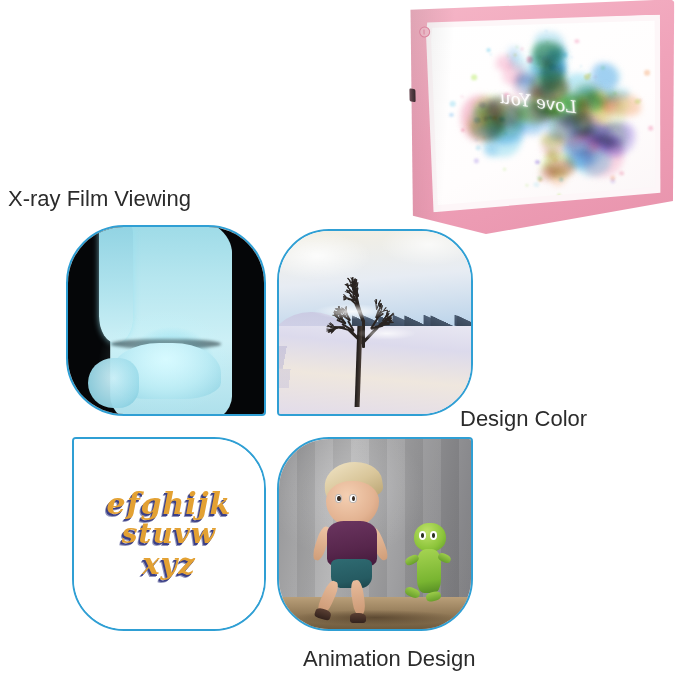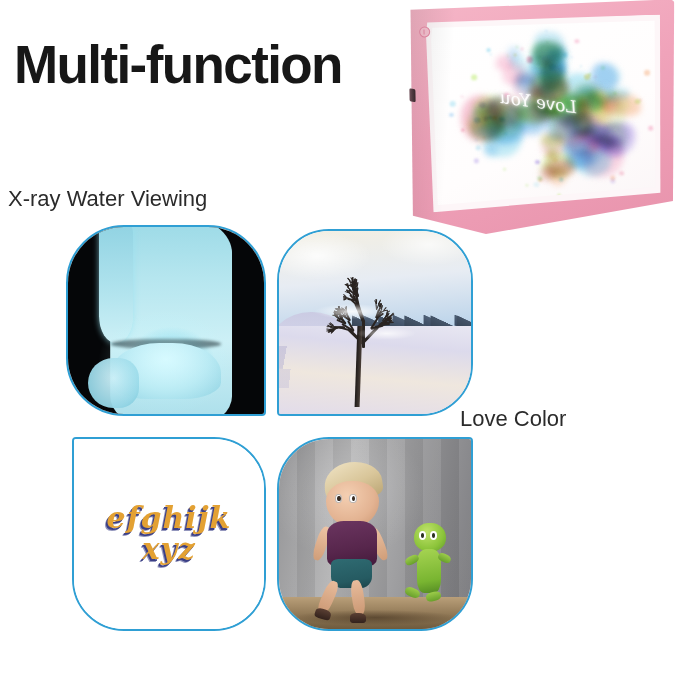--- a/index.html
+++ b/index.html
@@ -381,24 +381,24 @@
     background: linear-gradient(95deg, rgba(0,0,0,.10) 0%, rgba(0,0,0,0) 18%);
     clip-path: polygon(2.5% 2.2%, 99.5% 0%, 97.5% 87%, 28.5% 99.5%, 1.8% 91%);
     pointer-events: none;
   }
 </style>
 </head>
 <body>
 
 <div id="page">
 
-  <div id="title">Multi-function</div>
-
-  <div class="caption" id="cap-xray">X-ray Water Viewing</div>
-  <div class="caption" id="cap-water">Love Color</div>
+
+  <div class="caption" id="cap-xray">X-ray Film Viewing</div>
+  <div class="caption" id="cap-water">Design Color</div>
+  <div class="caption" id="cap-animation">Animation Design</div>
 
   <div class="panel" id="panel-xray">
     <div class="panel-media">
       <div class="xray-bg"></div>
       <div class="xray-leg"></div>
       <div class="xray-fibula"></div>
       <div class="xray-joint"></div>
       <div class="xray-talus"></div>
       <div class="xray-calc"></div>
       <div class="xray-glow"></div>
@@ -650,20 +650,21 @@
       <div class="snow-tree-trunk"></div>
       <div class="snow-snowcap"></div>
     </div>
   </div>
 
   <div class="panel" id="panel-callig">
     <div class="panel-media">
       <div class="callig-bg"></div>
       <div class="callig-rows">
         <div class="callig-row r2">efghijk</div>
+        <div class="callig-row r4">stuvw</div>
         <div class="callig-row r5">xyz</div>
       </div>
     </div>
   </div>
 
   <div class="panel" id="panel-animation">
     <div class="panel-media">
       <div class="anim-wall"></div>
       <div class="anim-floor"></div>
       <div class="anim-shadow"></div>

